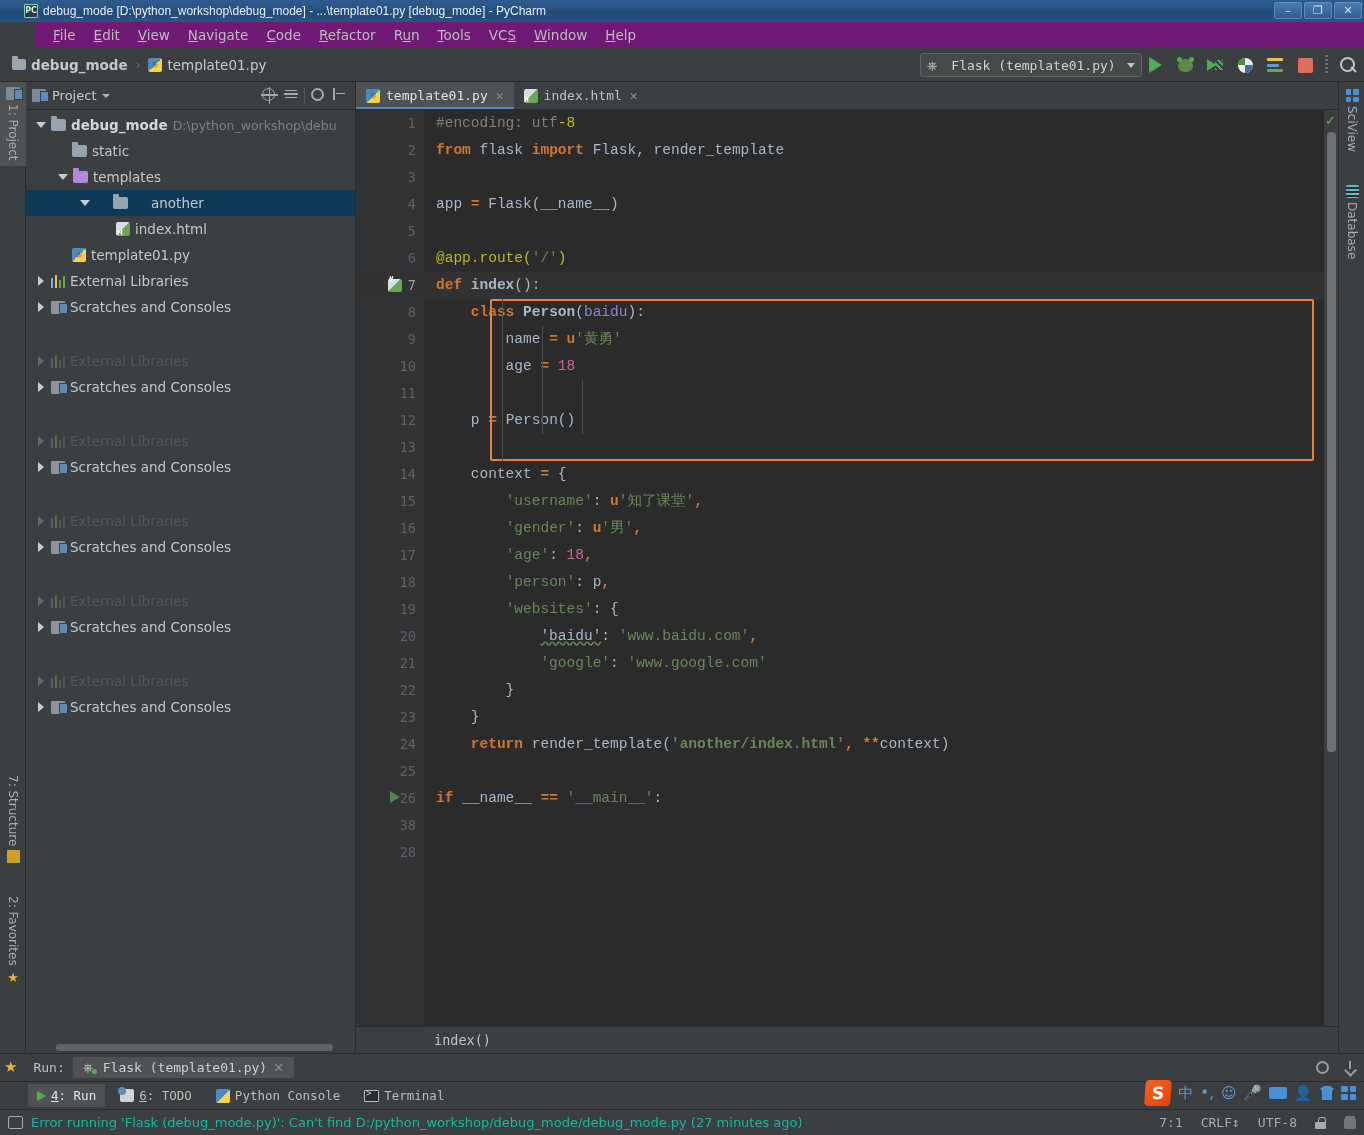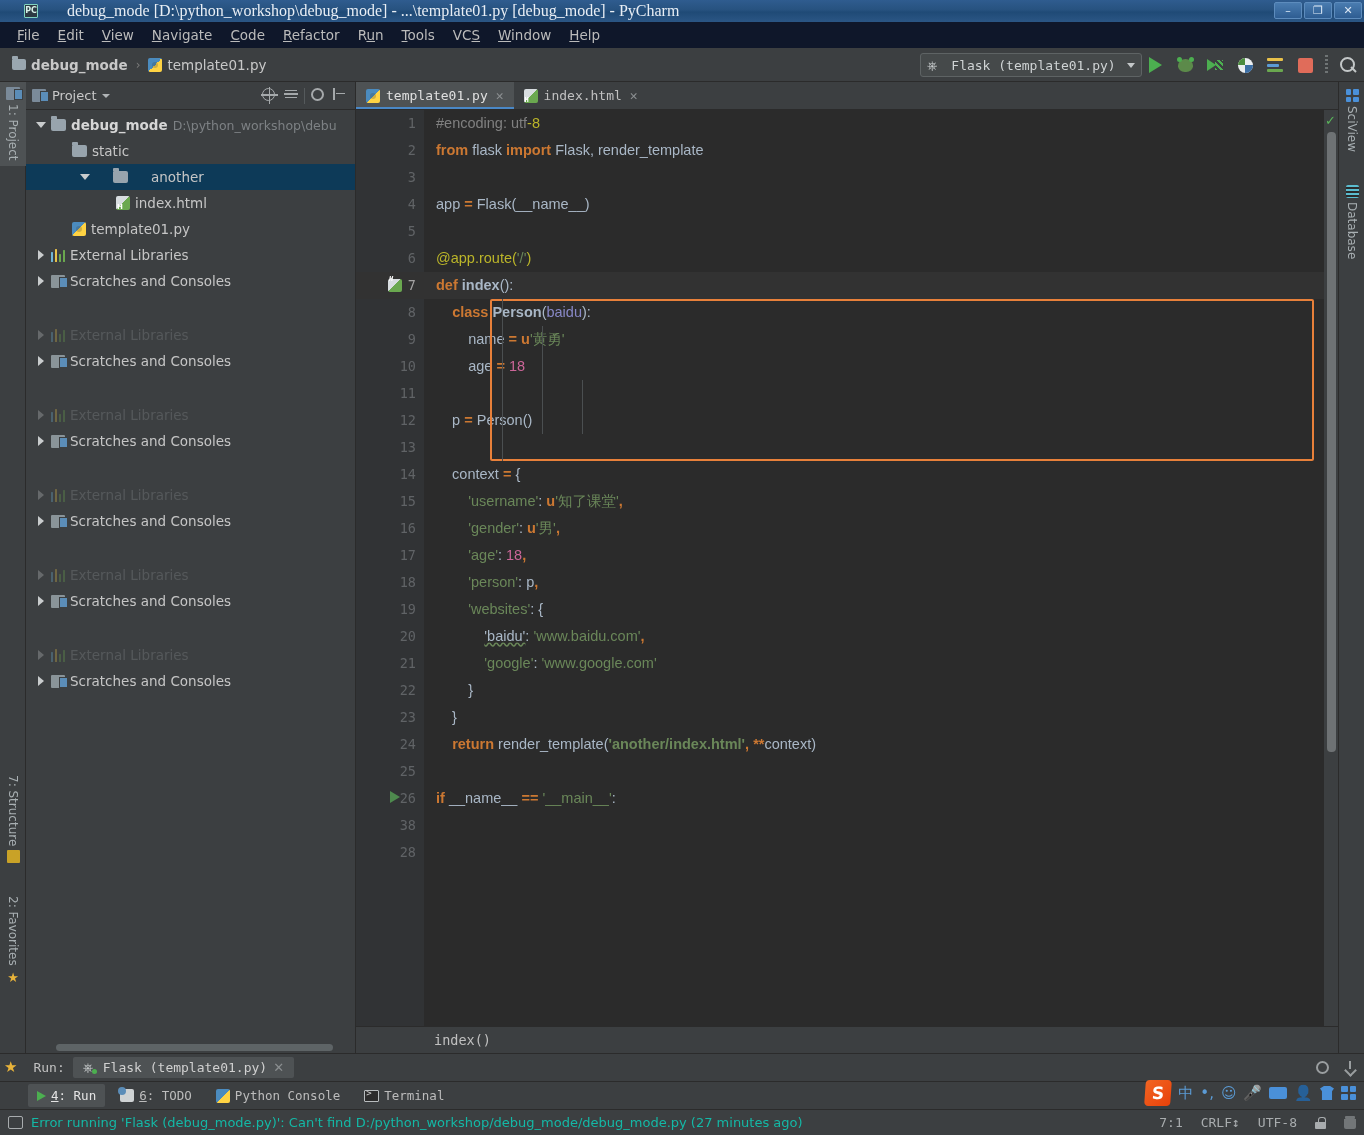--- a/index.html
+++ b/index.html
@@ -17,37 +17,37 @@
     background:linear-gradient(to bottom,#2f5c8f 0%, #27527f 45%, #1f4a76 55%, #2b5685 100%);
     display:flex; align-items:center; position:relative;padding-left:20px;
   }
   .titlebar .tb-icon {
     width:14px; height:14px; margin-left:4px; margin-right:5px;
     background:#2d3a44; border:1px solid #7fd3c0; border-radius:1px;
     color:#d6f2ea; font-size:8px; line-height:12px; text-align:center; font-weight:bold;
     font-family:"DejaVu Sans", sans-serif;
   }
   .titlebar .tb-title {
-    color:#e8eef5; font-size:16px; font-family:Liberation Serif, serif;
-    white-space:nowrap; overflow:hidden;margin-left:24px;
+    color:#e8eef5; font-size:12px; font-family:Liberation Sans, sans-serif;
+    white-space:nowrap; overflow:hidden;
   }
   .win-btns { position:absolute; right:2px; top:2px; display:flex; gap:2px; }
   .win-btn {
     width:28px; height:17px;
     background:linear-gradient(to bottom,#4a7cb0,#2e5d92);
     border:1px solid #5d8cbd; border-radius:2px;
     display:flex; align-items:center; justify-content:center;
     color:#dce8f5; font-size:11px; line-height:1;
   }
   .win-btn.close { background:linear-gradient(to bottom,#4a7cb0,#2e5d92); }
 
   
   .menubar {
-    height:26px; flex:0 0 26px; background:#0f172a;
-    display:flex; align-items:center; padding-left:8px; gap:0px;
+    height:26px; flex:0 0 26px; background:#701a75;
+    display:flex; align-items:center; padding-left:8px; gap:0px;margin-left:36px;
   }
   .menubar .mi {
     padding:3px 9px; color:#bbbbbb; font-size:13.5px;
     font-family:"DejaVu Sans", sans-serif; white-space:nowrap;
   }
   .menubar .mi u { text-decoration:underline; }
 
   
   .navbar {
     height:34px; flex:0 0 34px; background:#3c3f41;
@@ -201,21 +201,21 @@
   .gline { height:27px; line-height:27px; text-align:right; padding-right:8px;
     font-family:"DejaVu Sans Mono", monospace; font-size:13.5px; color:#606366; position:relative; }
   .gline.cur { color:#a4a3a3; background:#323232; }
   .gmark { position:absolute; right:-22px; top:6px; }
   .runmark { width:0;height:0;border-left:10px solid #4e8a4e;border-top:6px solid transparent;border-bottom:6px solid transparent; }
   .htmlmark { width:14px;height:13px;border-radius:2px;
      background:linear-gradient(135deg,#d8dde0 0 48%, #6aa84f 48% 100%);position:relative;}
   .htmlmark:after{content:"H";position:absolute;left:1px;bottom:-1px;font-size:7px;color:#fff;font-weight:bold;}
 
   .codearea { flex:1; position:relative; overflow:hidden; background:#2b2b2b; }
-  .cline { height:27px; line-height:27px; white-space:pre; font-family:Liberation Sans, sans-serif;
+  .cline { height:27px; line-height:27px; white-space:pre; font-family:Liberation Mono, monospace;
      font-size:14.5px; color:#a9b7c6; padding-left:12px; }
   .cline.cur { background:#323232; }
   .k   { color:#cc7832; font-weight:bold; }
   .cmt { color:#808080; }
   .enc { color:#bbb529; }
   .str { color:#6a8759; }
   .numpink { color:#cc6699; }
   .cls { color:#a9b7c6; font-weight:bold; }
   .bi  { color:#8888c6; }
   .deco{ color:#bbb529; }
@@ -422,20 +422,27 @@
           <span class="tf"></span>
           <span class="tname bold">debug_mode</span>
           <span class="tpath">D:\python_workshop\debu</span>
         </div>
 
         <div class="trow" style="padding-left:46px;">
           <span class="tf"></span>
           <span class="tname">static</span>
         </div>
 
+        <div class="trow" style="padding-left:32px;">
+          <span class="arr">
+              <i class="arr-d"></i>
+            </span>
+          <span class="tf purple"></span>
+          <span class="tname">templates</span>
+        </div>
 
         <div class="trow sel" style="padding-left:54px;gap:23px;">
           <span class="arr">
               <i class="arr-d"></i>
             </span>
           <span class="tf"></span>
           <span class="tname">another</span>
         </div>
 
         <div class="trow" style="padding-left:90px;">

